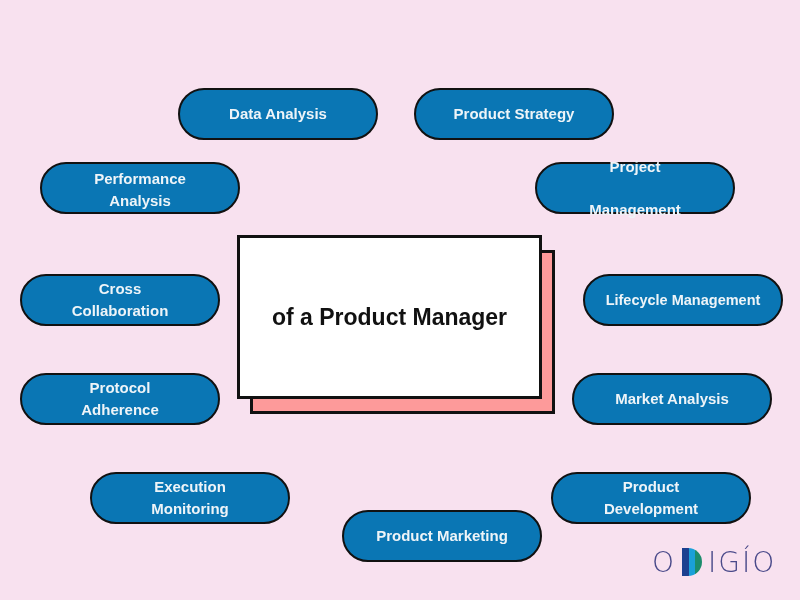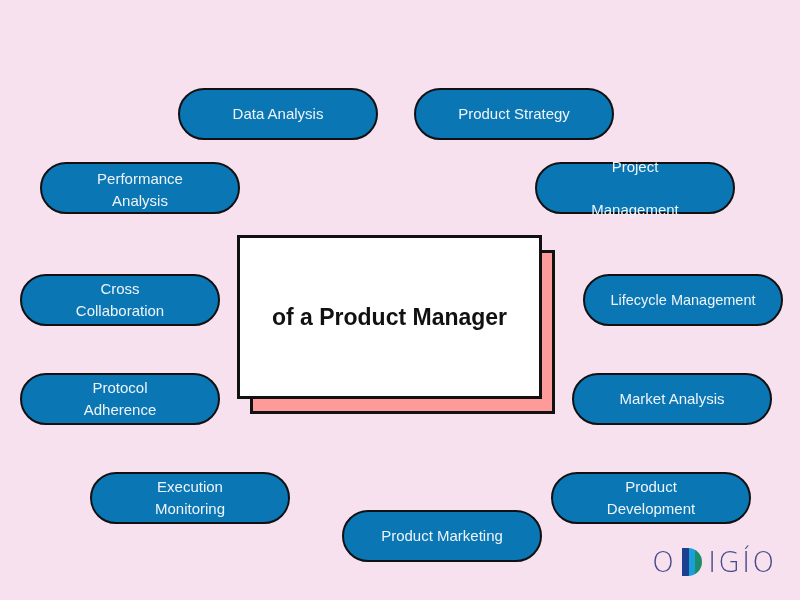--- a/index.html
+++ b/index.html
@@ -4,21 +4,21 @@
 <style>
   html, body { margin: 0; padding: 0; }
   body {
     width: 800px; height: 600px; position: relative; overflow: hidden;
     background: #f8e1ef;
     font-family: "Liberation Sans", "DejaVu Sans", sans-serif;
   }
   .pill {
     position: absolute; width: 200px; height: 52px; box-sizing: border-box;
     background: #0a76b4; border: 2px solid #111; border-radius: 26px;
-    color: #eef4f8; font-weight: normal; font-size: 15px; line-height: 22px;
+    color: #eef4f8; font-weight: bold; font-size: 15px; line-height: 22px;
     display: flex; align-items: center; justify-content: center; text-align: center;
     padding: 0 8px;
   }
   .pill span { display: block; }
   .card-shadow {
     position: absolute; left: 250px; top: 250px; width: 305px; height: 164px;
     box-sizing: border-box; background: #fd9a9a; border: 3px solid #111;
   }
   .card {
     position: absolute; left: 237px; top: 235px; width: 305px; height: 164px;

